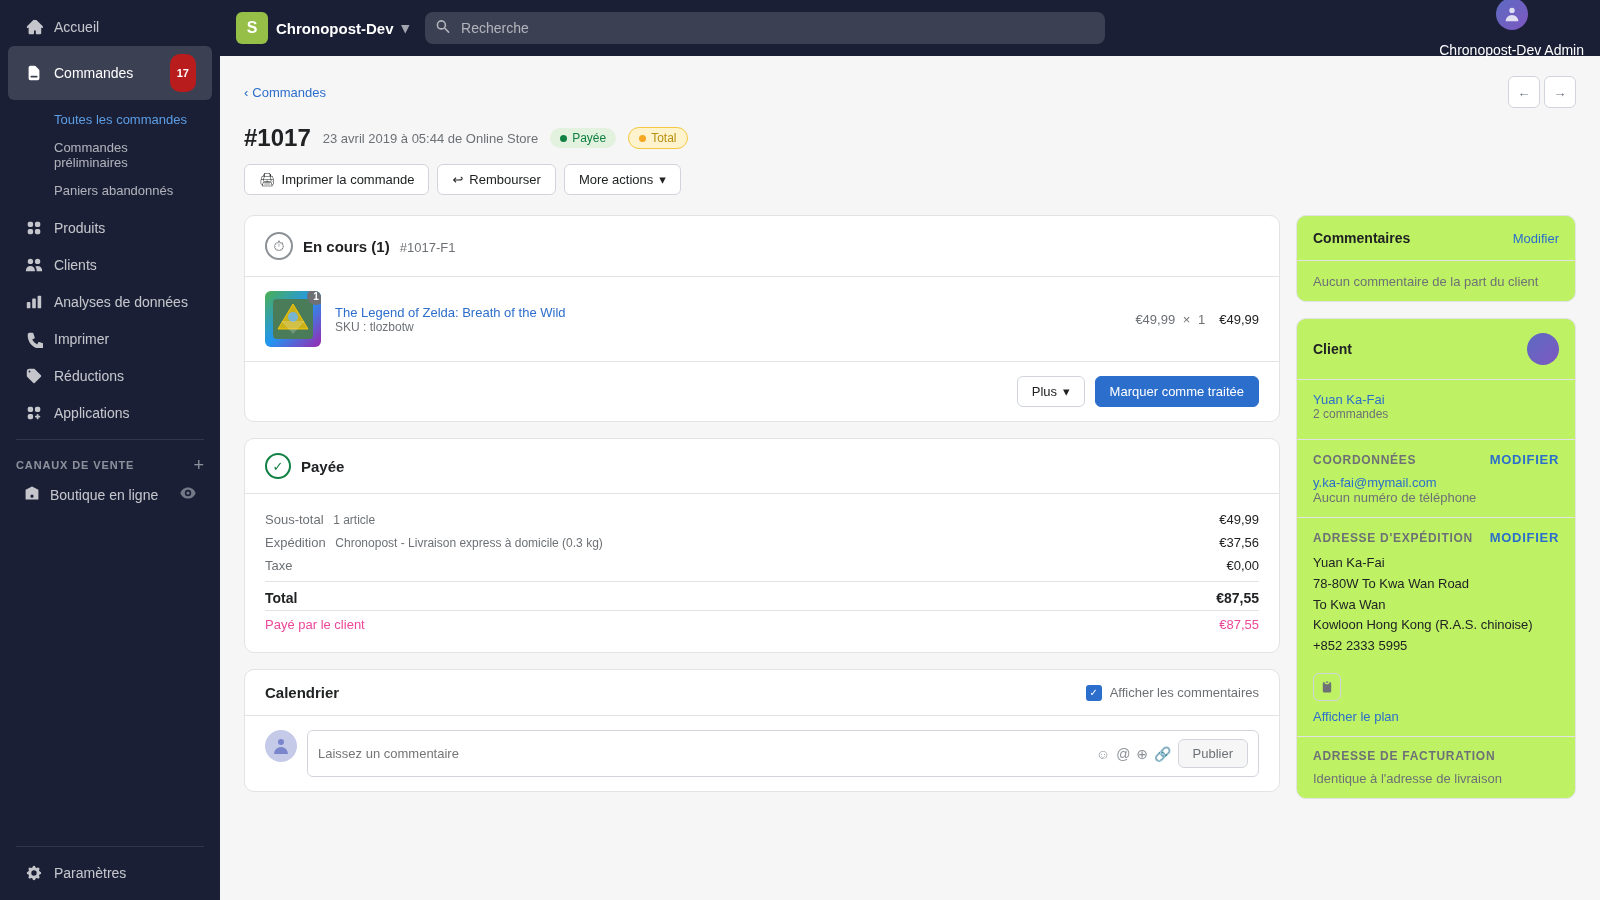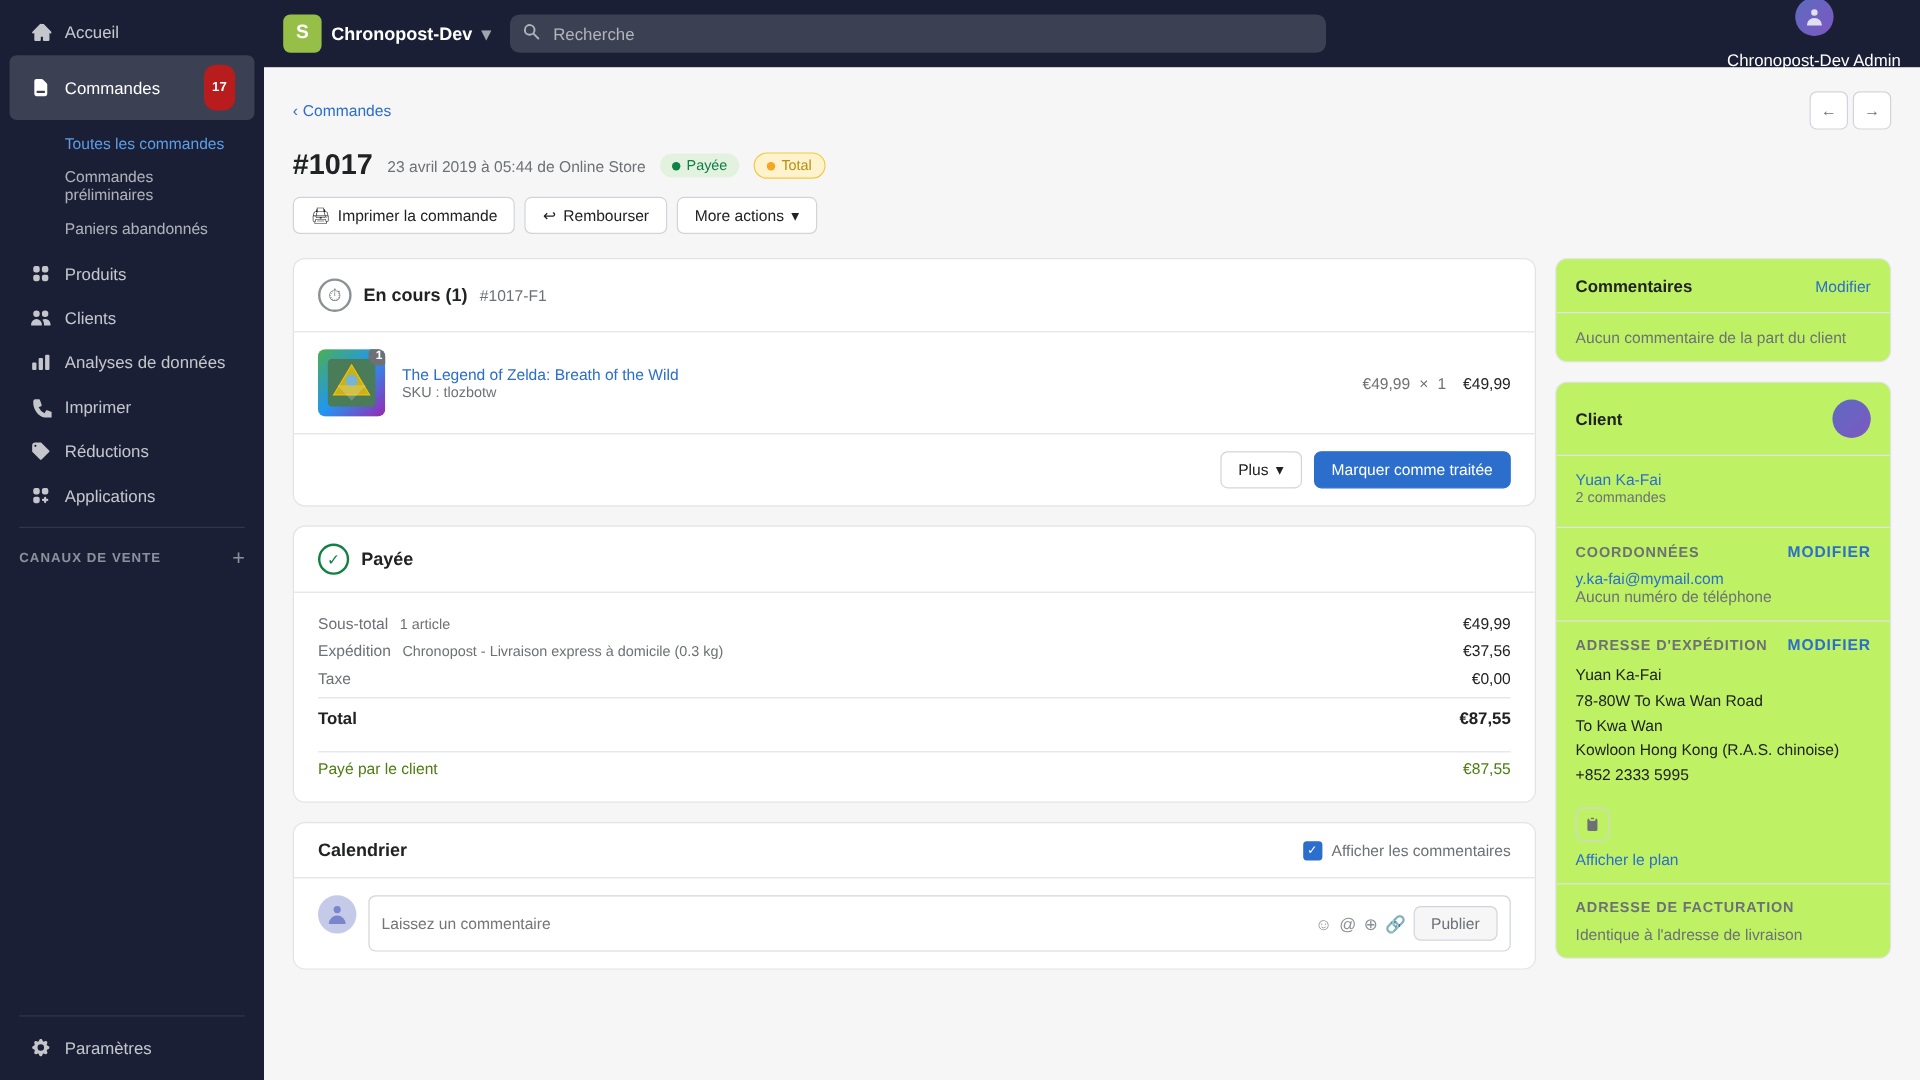--- a/index.html
+++ b/index.html
@@ -90,21 +90,21 @@
     
     .payment-header { padding: 14px 20px; display: flex; align-items: center; gap: 10px; border-bottom: 1px solid #e1e3e5; }
     .paid-circle { width: 26px; height: 26px; border-radius: 50%; border: 2px solid #108043; display: flex; align-items: center; justify-content: center; color: #108043; font-size: 13px; }
     .payment-title { font-size: 15px; font-weight: 600; }
     .payment-table { width: 100%; padding: 14px 20px; }
     .payment-row { display: flex; justify-content: space-between; align-items: center; padding: 4px 0; font-size: 13px; }
     .payment-label { color: #6d7175; }
     .payment-label-sub { color: #6d7175; font-size: 12px; }
     .payment-value { color: #202223; }
     .payment-total-row { display: flex; justify-content: space-between; align-items: center; padding: 8px 0 4px; font-size: 14px; font-weight: 700; border-top: 1px solid #e1e3e5; margin-top: 4px; }
-    .payment-paid-row { display: flex; justify-content: space-between; align-items: center; padding: 6px 0; font-size: 13px; color: #4d7c0f; border-top: 1px solid #e1e3e5; margin-top: 16px; }
+    .payment-paid-row { display: flex; justify-content: space-between; align-items: center; padding: 6px 0; font-size: 13px; color: #ec4899; border-top: 1px solid #e1e3e5; margin-top: 0; }
     
     
     .calendar-header { padding: 14px 20px; display: flex; align-items: center; justify-content: space-between; border-bottom: 1px solid #e1e3e5; }
     .calendar-title { font-size: 15px; font-weight: 600; }
     .show-comments-row { display: flex; align-items: center; gap: 8px; font-size: 13px; color: #6d7175; }
     .comment-input-area { padding: 14px 20px; display: flex; gap: 10px; align-items: flex-start; }
     .comment-avatar { width: 32px; height: 32px; border-radius: 50%; background: #c5cae9; flex-shrink: 0; display: flex; align-items: center; justify-content: center; overflow: hidden; }
     .comment-input-wrap { flex: 1; border: 1px solid #d1d5db; border-radius: 6px; padding: 8px 10px; display: flex; align-items: center; gap: 6px; background: white; }
     .comment-input { flex: 1; border: none; outline: none; font-size: 13px; color: #6d7175; }
     .comment-actions { display: flex; gap: 6px; color: #8c9196; }
@@ -224,20 +224,36 @@
         </span>
         <span>Applications</span>
       </div>
 
       <hr class="sidebar-divider">
 
       <div class="sidebar-canaux">
         <span class="sidebar-canaux-label">CANAUX DE VENTE</span>
         <span class="sidebar-canaux-add">+</span>
       </div>
+      <div class="boutique-row">
+        <div class="left">
+          <span class="icon">
+            <svg width="16" height="16" viewBox="0 0 20 20" fill="rgba(255,255,255,0.75)">
+                <path d="M10 2L2 6v12h16V6l-8-4zm0 14a2 2 0 110-4 2 2 0 010 4z"></path>
+              </svg>
+          </span>
+          <span style="color: rgba(255,255,255,0.75); font-size:14px;">Boutique en ligne</span>
+        </div>
+        <span class="eye-icon">
+          <svg width="16" height="16" viewBox="0 0 20 20" fill="currentColor">
+              <path d="M10 12a2 2 0 100-4 2 2 0 000 4z"></path>
+              <path fill-rule="evenodd" d="M.458 10C1.732 5.943 5.522 3 10 3s8.268 2.943 9.542 7c-1.274 4.057-5.064 7-9.542 7S1.732 14.057.458 10zM14 10a4 4 0 11-8 0 4 4 0 018 0z" clip-rule="evenodd"></path>
+            </svg>
+        </span>
+      </div>
     </div>
 
     <div class="sidebar-bottom">
       <hr class="sidebar-divider">
       <div class="sidebar-item">
         <span class="icon">
           <svg width="18" height="18" viewBox="0 0 20 20" fill="currentColor">
               <path fill-rule="evenodd" d="M11.49 3.17c-.38-1.56-2.6-1.56-2.98 0a1.532 1.532 0 01-2.286.948c-1.372-.836-2.942.734-2.106 2.106.54.886.061 2.042-.947 2.287-1.561.379-1.561 2.6 0 2.978a1.532 1.532 0 01.947 2.287c-.836 1.372.734 2.942 2.106 2.106a1.532 1.532 0 012.287.947c.379 1.561 2.6 1.561 2.978 0a1.533 1.533 0 012.287-.947c1.372.836 2.942-.734 2.106-2.106a1.533 1.533 0 01.947-2.287c1.561-.379 1.561-2.6 0-2.978a1.532 1.532 0 01-.947-2.287c.836-1.372-.734-2.942-2.106-2.106a1.532 1.532 0 01-2.287-.947zM10 13a3 3 0 100-6 3 3 0 000 6z" clip-rule="evenodd"></path>
             </svg>
         </span>

